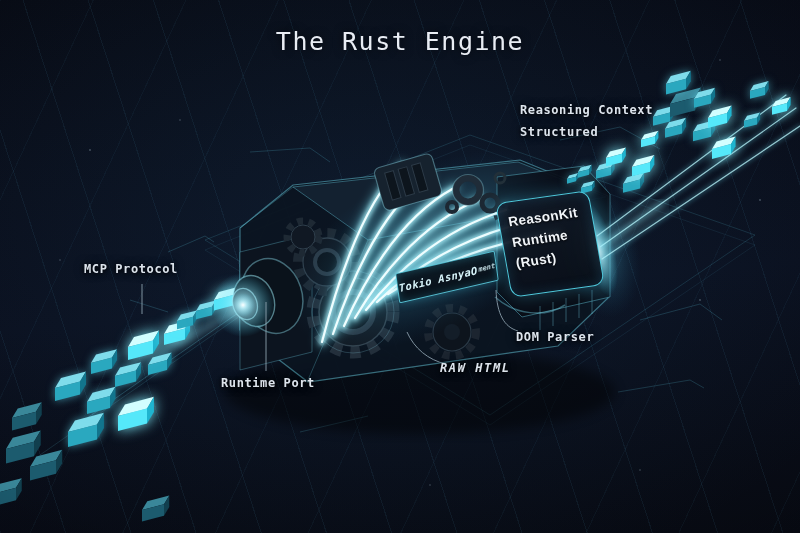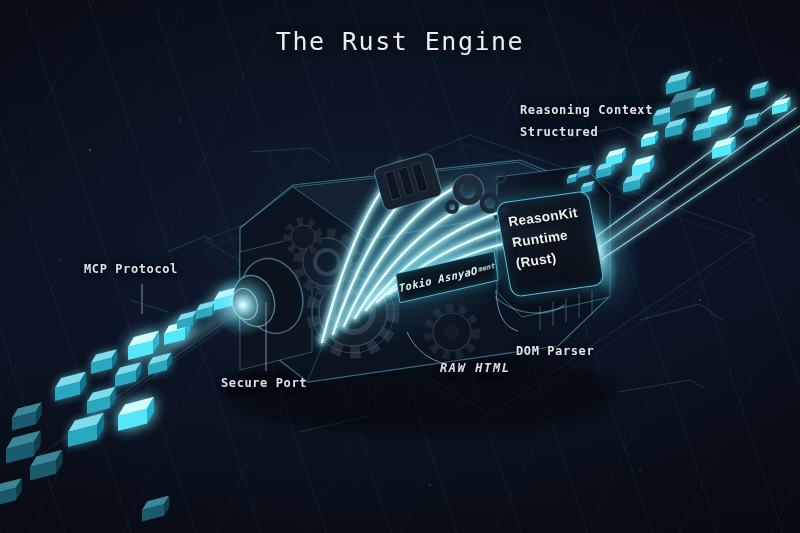--- a/index.html
+++ b/index.html
@@ -28,21 +28,21 @@
   }
   .callout-label{
     position:absolute;font-size:12px;font-weight:700;color:#dde4ec;
     letter-spacing:.6px;text-shadow:0 1px 4px rgba(0,0,0,.9), 0 0 10px rgba(0,0,0,.6);
     white-space:nowrap;
   }
   .lbl-mcp{left:84px;top:262px;}
   .lbl-structured{left:520px;top:99px;line-height:22px;}
   .lbl-secure{left:221px;top:376px;}
   .lbl-raw{left:440px;top:361px;letter-spacing:1.6px;font-style:italic;}
-  .lbl-dom{left:516px;top:344px;}
+  .lbl-dom{left:516px;top:330px;}
   .engine-plate{
     position:absolute;left:396px;top:262px;width:100px;height:28px;
     transform:rotate(-13deg) skewX(-5deg);
     background:linear-gradient(180deg,#0d1a24,#081019);
     border:1px solid rgba(95,215,235,.85);border-radius:2px;
     box-shadow:0 0 10px rgba(60,190,220,.35), inset 0 0 8px rgba(60,190,220,.3);
     display:flex;align-items:center;justify-content:center;
     color:#d9f5fb;font-size:10.5px;font-weight:700;font-style:italic;letter-spacing:.4px;
   }
   .engine-plate .suffix{font-size:7px;letter-spacing:0;margin-left:1px;opacity:.85;}
@@ -436,21 +436,21 @@
 
   <div class="page-title">The Rust Engine</div>
 
   <div class="callout-label lbl-mcp">MCP Protocol</div>
 
   <div class="callout-label lbl-structured">
     <div>Reasoning Context</div>
     <div>Structured</div>
   </div>
 
-  <div class="callout-label lbl-secure">Secure Port</div>
+  <div class="callout-label lbl-secure">Runtime Port</div>
   <div class="callout-label lbl-raw">RAW HTML</div>
   <div class="callout-label lbl-dom">DOM Parser</div>
 
   <div class="engine-plate">
     <span>Tokio AsnyaO</span>
       <span class="suffix">ment</span>
   </div>
 
   <div class="runtime-panel">
     <div>ReasonKit</div>

